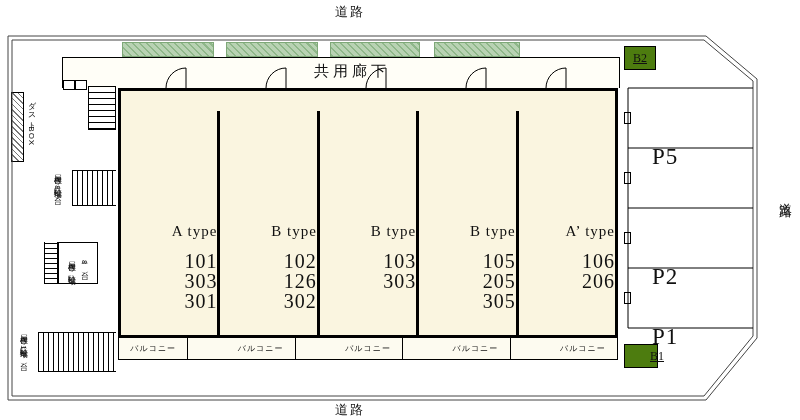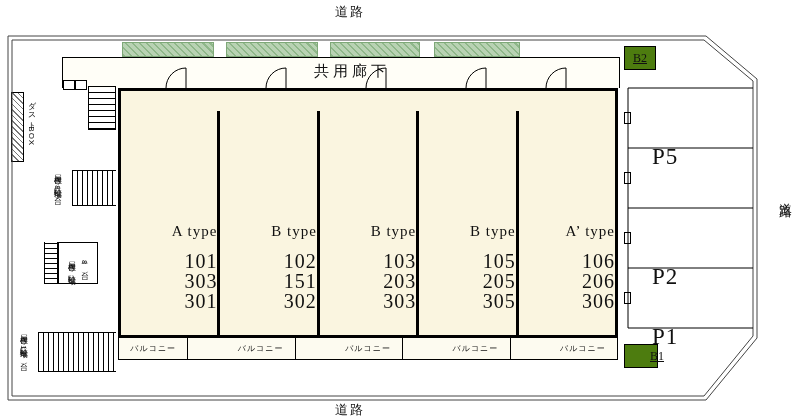--- a/index.html
+++ b/index.html
@@ -83,46 +83,44 @@
       <div class="unit-rooms">
         <div>101</div>
         <div>303</div>
         <div>301</div>
       </div>
     </div>
     <div class="unit">
       <div class="unit-type">B type</div>
       <div class="unit-rooms">
         <div>102</div>
-        <div>151</div>
+        <div>126</div>
         <div>302</div>
       </div>
     </div>
     <div class="unit">
       <div class="unit-type">B type</div>
       <div class="unit-rooms">
         <div>103</div>
-        <div>203</div>
         <div>303</div>
       </div>
     </div>
     <div class="unit">
       <div class="unit-type">B type</div>
       <div class="unit-rooms">
         <div>105</div>
         <div>205</div>
         <div>305</div>
       </div>
     </div>
     <div class="unit">
       <div class="unit-type">A’ type</div>
       <div class="unit-rooms">
         <div>106</div>
         <div>206</div>
-        <div>306</div>
       </div>
     </div>
   </div>
 
   <div class="abs balcony-row">
     <div class="balcony-cell">
         <span>バルコニー</span>
       </div>
     <div class="balcony-cell">
         <span>バルコニー</span>

